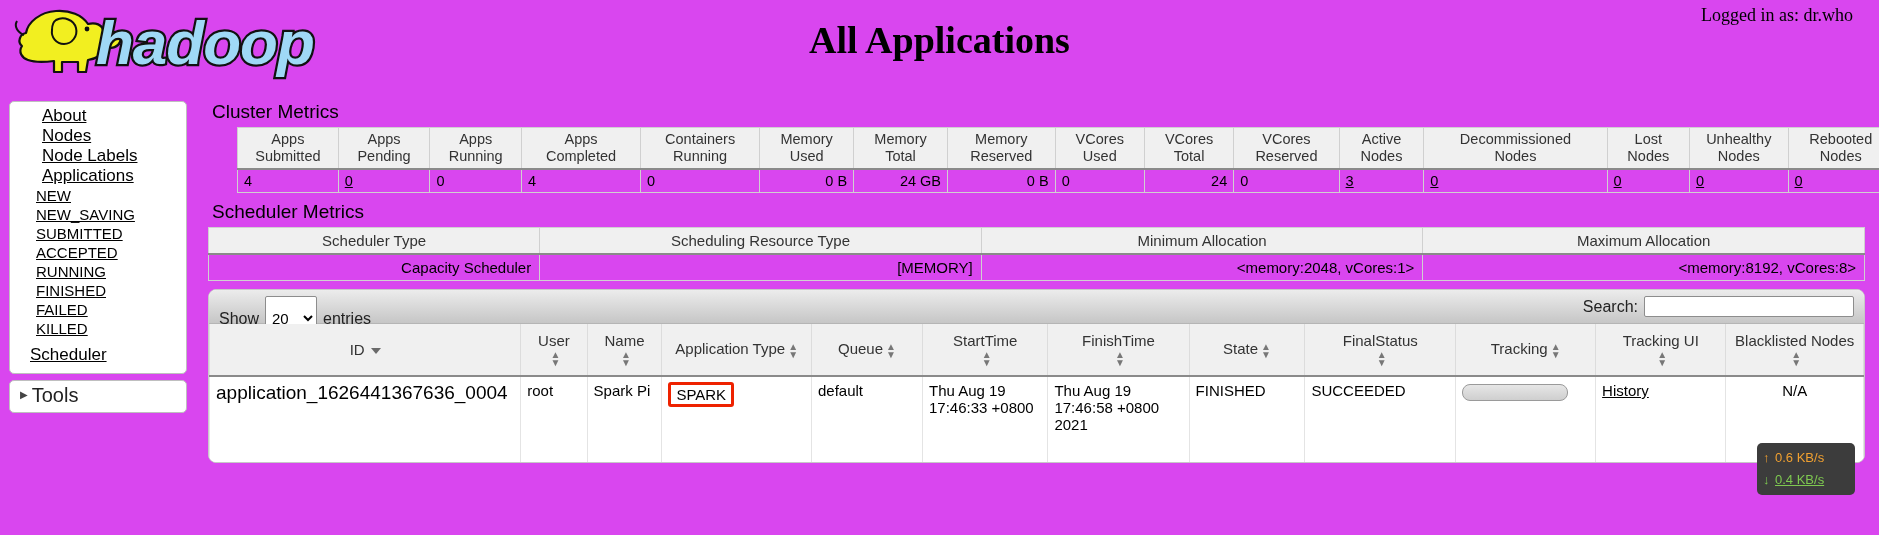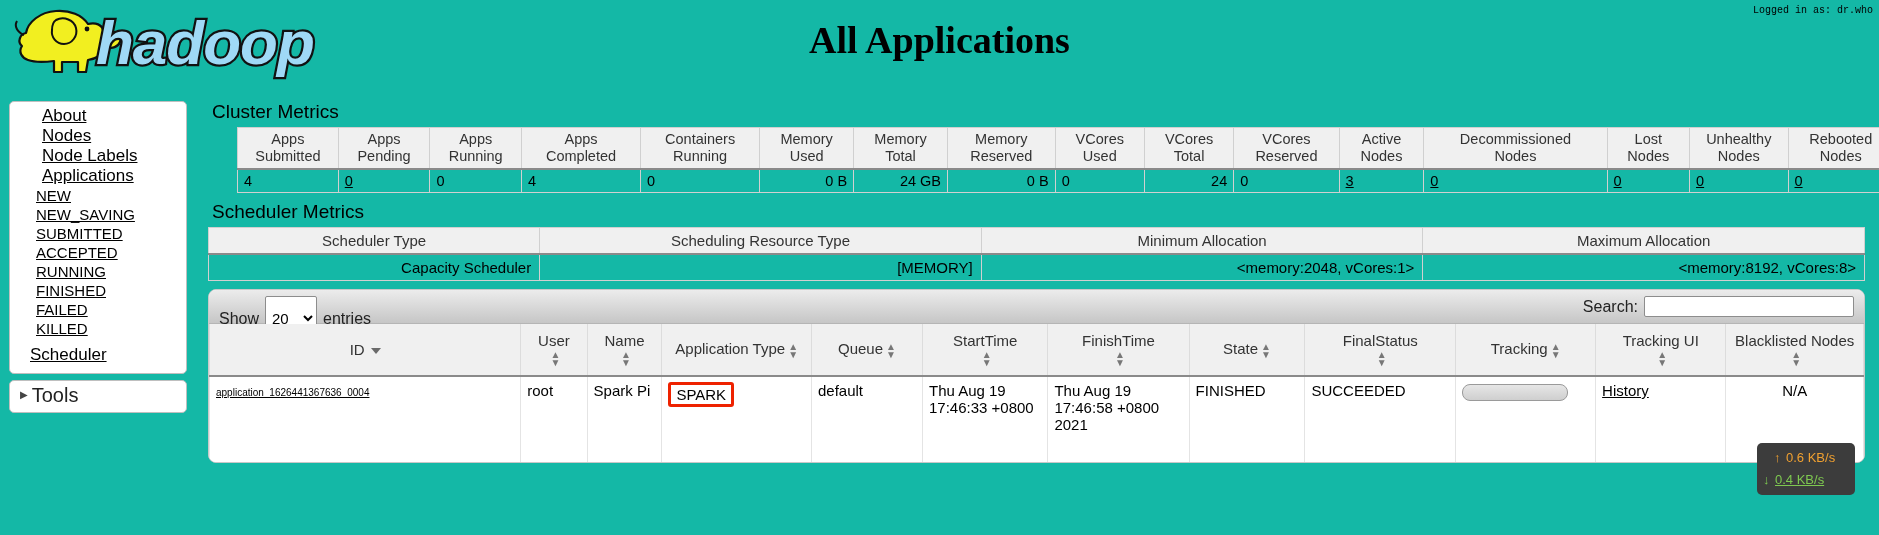--- a/index.html
+++ b/index.html
@@ -6,21 +6,21 @@
   html, body {
     margin: 0; padding: 0;
     width: 1879px; height: 535px;
     overflow: hidden;
     background: #ffffff;
     font-family: "Liberation Sans", sans-serif;
   }
   #page {
     position: relative;
     width: 1879px; height: 535px;
-    background: #14b8a6;
+    background: #d946ef;
   }
 
   
   .header {
     position: absolute; left: 0; top: 0;
     width: 1879px; height: 98px;
   }
   .logo-wrap {
     position: absolute; left: 8px; top: 2px;
     width: 320px; height: 78px;
@@ -30,24 +30,24 @@
     position: absolute; left: 0; top: 18px;
     width: 1879px;
     text-align: center;
     font-size: 38px;
     font-weight: bold;
     color: #000;
     letter-spacing: 0px;
     font-family: "Liberation Serif", serif;
   }
   .login-info {
-    position: absolute; right: 6px; top: 5px;
-    font-size: 10px;
-    color: #000;
-    font-family: Liberation Mono, monospace;
+    position: absolute; right: 26px; top: 5px;
+    font-size: 18px;
+    color: #000;
+    font-family: Liberation Serif, serif;
   }
 
   
   .sidebar {
     position: absolute; left: 9px; top: 101px;
     width: 178px;
   }
   .nav-block {
     border: 1px solid #bfbfbf;
     border-radius: 5px;
@@ -243,23 +243,22 @@
     width: 0; height: 0;
     border-left: 5px solid transparent;
     border-right: 5px solid transparent;
     border-top: 6px solid #6a6a6a;
     vertical-align: middle;
     margin-left: 6px;
   }
   .th-inner { display: inline-block; }
   .app-id-link {
     color: #000;
-    text-decoration: underline;
     cursor: pointer;
-    font-size: 10px;
+    font-size: 19px;
   }
   .spark-box {
     display: inline-block;
     border: 3px solid #ee2200;
     border-radius: 3px;
     padding: 1px 5px;
     line-height: 17px;
     font-size: 15px;
     color: #000;
     background: #fff;
@@ -285,21 +284,21 @@
     right: 24px; top: 443px;
     width: 98px; height: 52px;
     background: #3c3c3c;
     border-radius: 5px;
     padding: 4px 6px;
     font-size: 13px;
     font-family: "Liberation Sans", sans-serif;
     line-height: 22px;
     z-index: 50;
   }
-  .netspeed .up-row { color: #f0a030; white-space: nowrap; margin-left: 11px; }
+  .netspeed .up-row { color: #f0a030; white-space: nowrap; }
   .netspeed .dn-row { color: #7ec850; white-space: nowrap; text-decoration: underline; }
   .netspeed .arw { display: inline-block; width: 12px; }
 </style>
 </head>
 <body>
 
 <div id="page">
 
   <div class="header">
 

